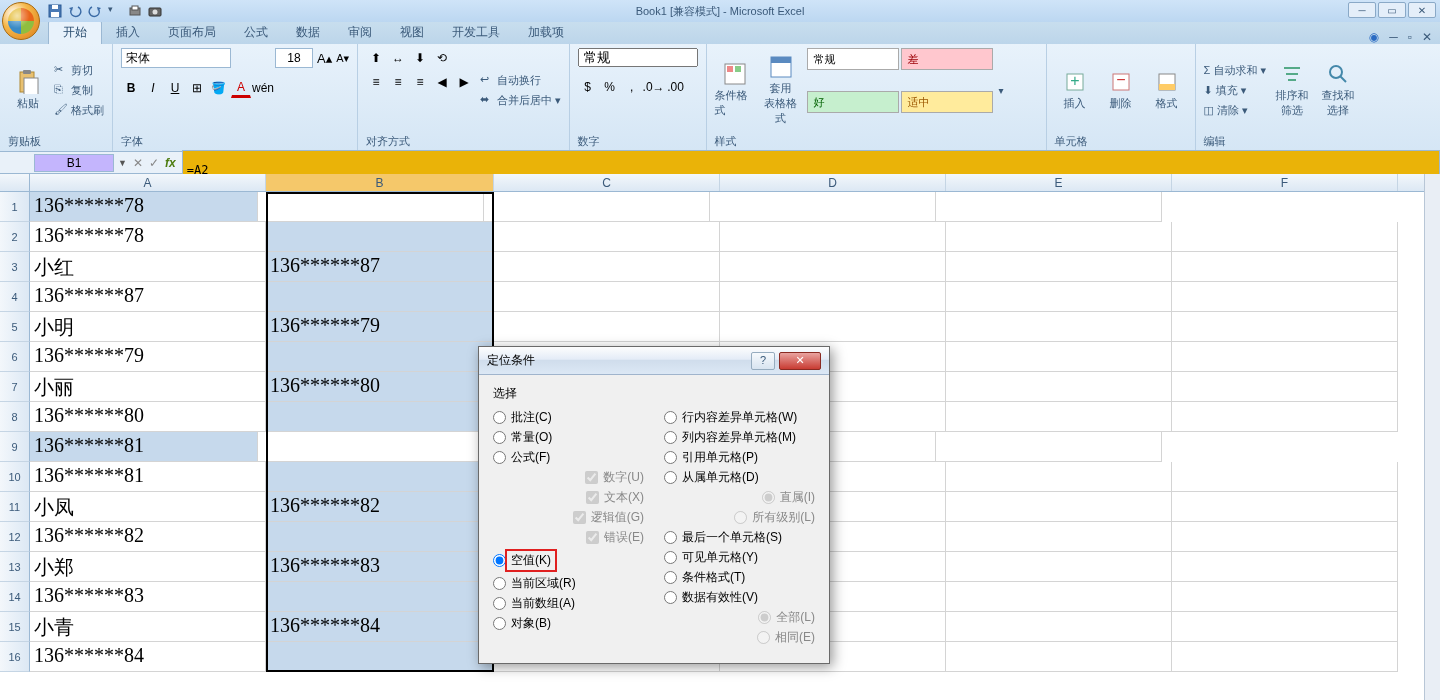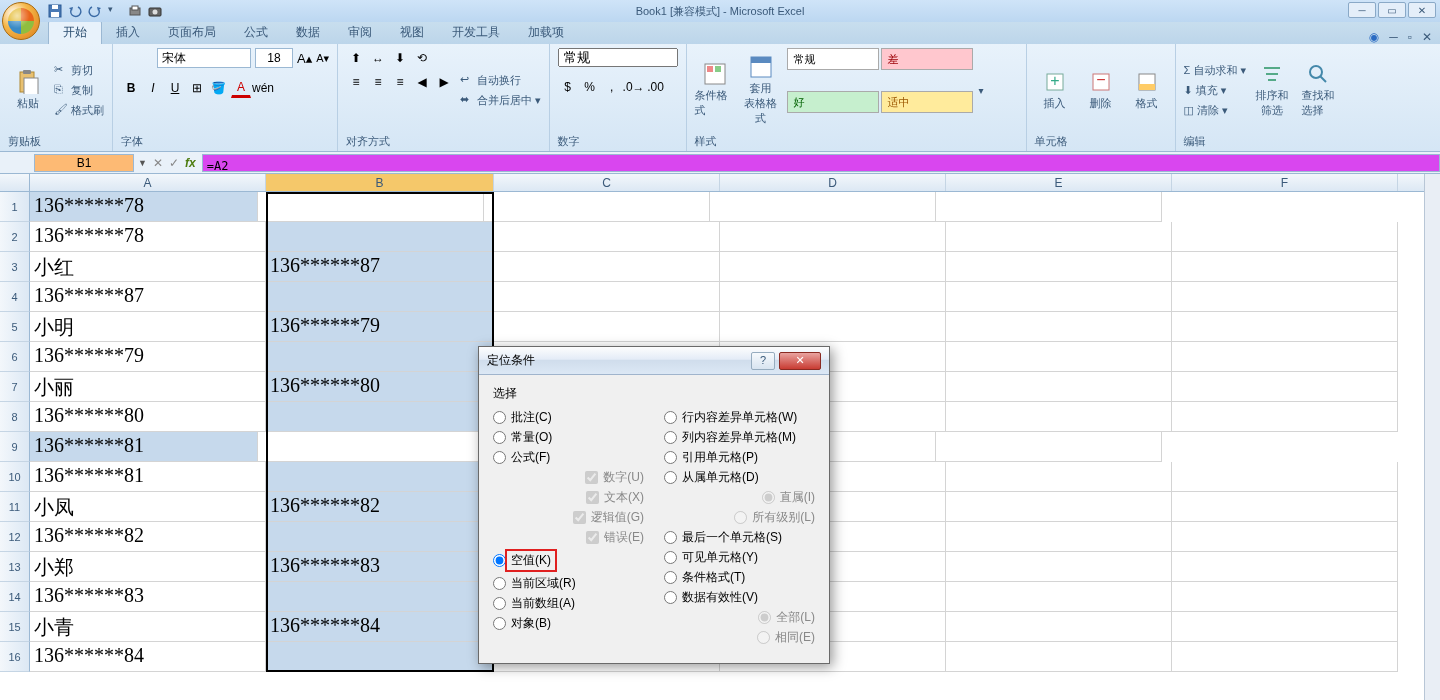--- a/index.html
+++ b/index.html
@@ -32,23 +32,23 @@
 .col-btns div { display: flex; align-items: center; gap: 3px; height: 18px; }
 .small-ic { width: 14px; height: 14px; display: inline-block; }
 .font-row { display: flex; gap: 4px; align-items: center; margin-bottom: 4px; }
 .font-row select, .font-row input { font-size: 12px; border: 1px solid #9bb8d3; background: #fff; height: 20px; }
 .btn-row { display: flex; gap: 2px; }
 .btn-row span { width: 20px; height: 20px; border: 1px solid transparent; display: flex; align-items: center; justify-content: center; font-size: 12px; cursor: pointer; }
 .style-cell { width: 92px; height: 22px; border: 1px solid #aaa; font-size: 11px; display: flex; align-items: center; padding-left: 6px; }
 
 
 .formula-bar { height: 22px; border-bottom: 1px solid #9bb8d3; display: flex; align-items: center; background: #e9f1f9; font-size: 12px; }
-.name-box { width: 100px; border: 1px solid #9bb8d3; background: #fdba74; margin: 0 4px; height: 18px; text-align: center; line-height: 16px; }
+.name-box { width: 80px; border: 1px solid #9bb8d3; background: #c4b5fd; margin: 0 4px; height: 18px; text-align: center; line-height: 16px; }
 .fx-area { display: flex; align-items: center; gap: 6px; margin-left: 6px; flex:1; }
-.fx-input { flex: 1; border: 1px solid #9bb8d3; background: #d946ef; height: 18px; padding: 4px 4px; font-family: "Simsun", monospace; }
+.fx-input { flex: 1; border: 1px solid #9bb8d3; background: #eab308; height: 18px; padding: 12px 4px; font-family: "Simsun", monospace; }
 
 
 .grid-area { position: relative; height: 526px; background: #fff; overflow: hidden; }
 .col-headers { display: flex; height: 18px; background: linear-gradient(#f3f7fb,#dce8f4); border-bottom: 1px solid #9bb8d3; }
 .corner { width: 30px; border-right: 1px solid #9bb8d3; background: linear-gradient(#f3f7fb,#dce8f4); }
 .col-h { border-right: 1px solid #c5d5e4; text-align: center; font-size: 12px; color: #3b5a7a; line-height: 18px; }
 .grid-body { position: relative; }
 .row { display: flex; height: 30px; }
 .row-h { width: 30px; background: linear-gradient(90deg,#f3f7fb,#dce8f4); border-right: 1px solid #9bb8d3; border-bottom: 1px solid #c5d5e4; text-align: center; font-size: 11px; color: #3b5a7a; line-height: 30px; }
 .cell { border-right: 1px solid #d4d4d4; border-bottom: 1px solid #d4d4d4; font-family: "Simsun", "宋体", serif; font-size: 20px; padding: 2px 4px; overflow: hidden; white-space: nowrap; }
@@ -177,22 +177,22 @@
             <span>格式刷</span>
           </div>
       </div>
     </div>
     <div class="group-label">剪贴板</div>
   </div>
 
   <div class="group" style="min-width:220px;">
     <div class="group-body" style="flex-direction:column;">
       <div class="font-row">
-        <input style="width: 94px; padding: 0px 4px; margin-left: 36px;" value="宋体">
-        <input style="width: 38px; text-align: center;" value="18">
+        <input style="width: 110px; padding: 0px 4px;" value="宋体">
+        <input style="width: 38px; text-align: center; margin-left: 40px;" value="18">
         <span style="font-size:13px;">A▴</span>
         <span style="font-size:11px;">A▾</span>
       </div>
       <div class="btn-row">
         <span style="font-weight:bold;">B</span>
         <span style="font-style:italic;">I</span>
         <span style="text-decoration:underline;">U</span>
         <span>⊞</span>
         <span>🪣</span>
         <span style="color:#c00;border-bottom:3px solid #c00;">A</span>
@@ -328,21 +328,21 @@
             <path d="M4 6h16M6 12h12M8 18h8" stroke="#5a8" stroke-width="2"></path>
           </svg>
           <span style="white-space:pre-line;text-align:center;">排序和
 筛选</span>
         </div>
       <div class="big-btn">
           <svg class="ic">
             <circle cx="10" cy="10" r="6" fill="none" stroke="#48a" stroke-width="2"></circle>
             <line x1="14" y1="14" x2="20" y2="20" stroke="#48a" stroke-width="2"></line>
           </svg>
-          <span style="white-space:pre-line;text-align:left;">查找和
+          <span style="white-space:pre-line;text-align:center;">查找和
 选择</span>
         </div>
     </div>
     <div class="group-label">编辑</div>
   </div>
 </div>
 
 <div class="formula-bar">
   <div style="width:30px;"></div>
   <div class="name-box">B1</div>

